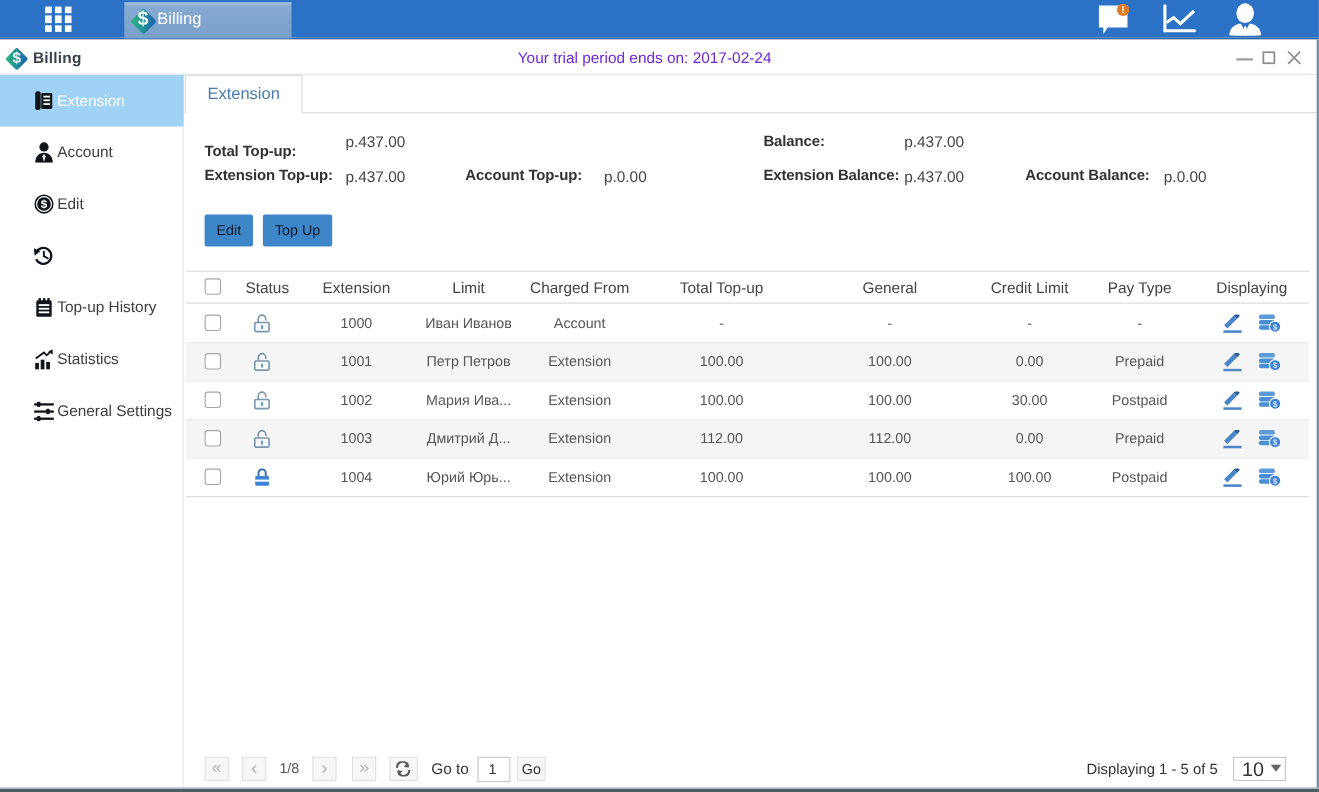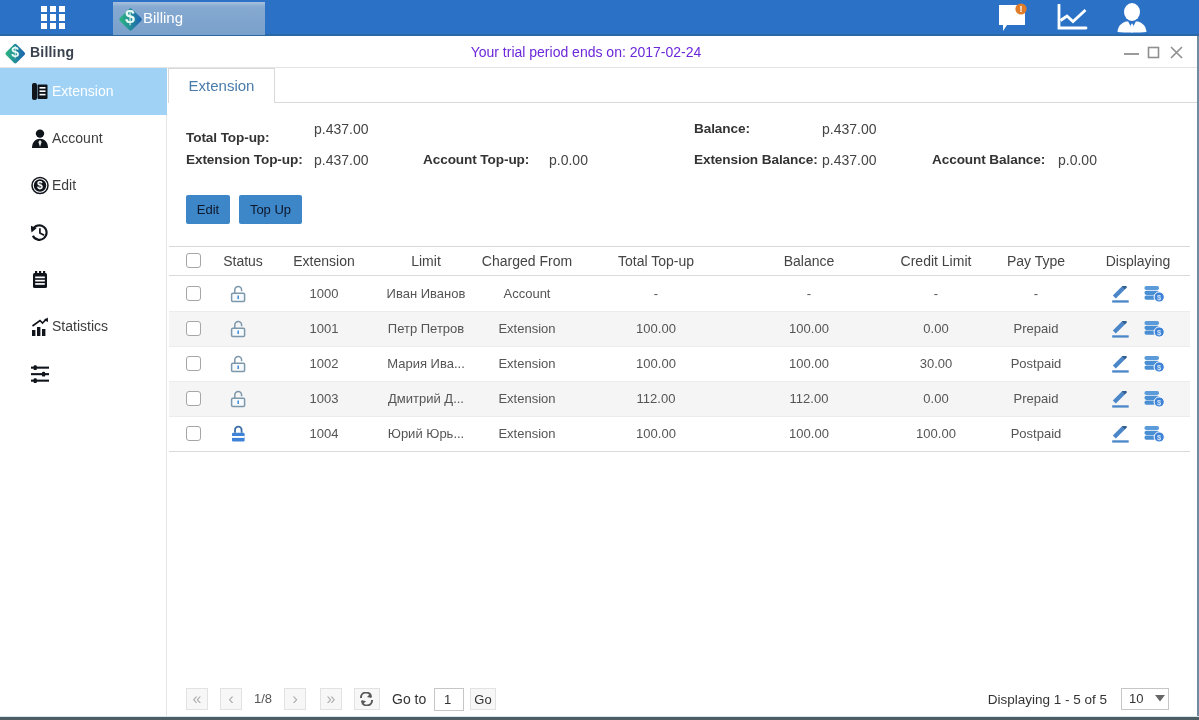--- a/index.html
+++ b/index.html
@@ -142,40 +142,42 @@
 <div class="mitem" style="top:256px">
   <svg class="mico" viewBox="0 0 18 19">
     <rect x="2" y="3" width="14" height="15" rx="1.5" fill="#10151c"></rect>
     <rect x="4" y="1" width="2.2" height="3.5" fill="#10151c"></rect>
     <rect x="8" y="1" width="2.2" height="3.5" fill="#10151c"></rect>
     <rect x="12" y="1" width="2.2" height="3.5" fill="#10151c"></rect>
     <rect x="4.2" y="6.5" width="9.6" height="1.7" fill="#fff"></rect>
     <rect x="4.2" y="9.8" width="9.6" height="1.7" fill="#fff"></rect>
     <rect x="4.2" y="13.1" width="9.6" height="1.7" fill="#fff"></rect>
   </svg>
+  <span class="mtxt">Top-up History</span>
 </div>
 <div class="mitem" style="top:303px">
   <svg class="mico" viewBox="0 0 18 19">
     <rect x="1" y="13" width="3.4" height="6" fill="#10151c"></rect>
     <rect x="6" y="10" width="3.4" height="9" fill="#10151c"></rect>
     <rect x="11" y="12" width="3.4" height="7" fill="#10151c"></rect>
     <path d="M1.5 9 L9 3.5 L11.5 6 L15.5 2" stroke="#10151c" stroke-width="1.7" fill="none"></path>
     <path d="M16.8 0.5 L17 5 L12.8 3 Z" fill="#10151c"></path>
   </svg>
   <span class="mtxt">Statistics</span>
 </div>
 <div class="mitem" style="top:350px">
   <svg class="mico" viewBox="0 0 18 19">
     <rect x="0" y="2.6" width="18" height="2.1" fill="#10151c"></rect>
     <rect x="2.6" y="1.2" width="3.2" height="4.9" rx="1.2" fill="#10151c"></rect>
     <rect x="0" y="9.1" width="18" height="2.1" fill="#10151c"></rect>
     <rect x="11" y="7.7" width="3.2" height="4.9" rx="1.2" fill="#10151c"></rect>
     <rect x="0" y="15.6" width="18" height="2.1" fill="#10151c"></rect>
     <rect x="2.6" y="14.2" width="3.2" height="4.9" rx="1.2" fill="#10151c"></rect>
   </svg>
+  <span class="mtxt">General Settings</span>
 </div>
 
 <div id="tabbox" class="abs">
     <span>Extension</span>
   </div>
 <div id="tabline" class="abs"></div>
 
 <span class="lbl abs" style="left:186px;top:130px">Total Top-up:</span>
 <span class="val abs" style="left:314px;top:121px">p.437.00</span>
 <span class="lbl abs" style="left:694px;top:121px">Balance:</span>
@@ -202,21 +204,21 @@
 <div class="abs" style="left:169px;top:381px;width:1021px;height:1px;background:#ececec"></div>
 <div class="abs" style="left:169px;top:416px;width:1021px;height:1px;background:#ececec"></div>
 <div class="abs" style="left:169px;top:451px;width:1021px;height:1px;background:#d9d9d9"></div>
 
 <div class="cb abs" style="top:253px"></div>
 <span class="hc" style="left:243px">Status</span>
 <span class="hc" style="left:324px">Extension</span>
 <span class="hc" style="left:426px">Limit</span>
 <span class="hc" style="left:527px">Charged From</span>
 <span class="hc" style="left:656px">Total Top-up</span>
-<span class="hc" style="left:809px">Balance</span>
+<span class="hc" style="left:809px">General</span>
 <span class="hc" style="left:936px">Credit Limit</span>
 <span class="hc" style="left:1036px">Pay Type</span>
 <span class="hc" style="left:1138px">Displaying</span>
 
 <div class="cb abs" style="top:286px"></div>
 <svg class="abs lock" style="left:230px;top:285px" width="16" height="18" viewBox="0 0 16 18">
   <rect x="1.6" y="8.2" width="13" height="8.3" rx="1.2" fill="#f6fafd" stroke="#7d97ab" stroke-width="1.5"></rect>
   <path d="M8.2 10.6 V 14" stroke="#4a90d2" stroke-width="1.6"></path>
   <path d="M4.8 8 V4.9 A3.4 3.4 0 0 1 11.6 4.9 V6.3" fill="none" stroke="#7d97ab" stroke-width="1.5"></path>
 </svg>
@@ -341,19 +343,19 @@
   <path d="M2 6 A5 5 0 0 1 12 5" stroke="#5a5a5a" stroke-width="2" fill="none"></path>
   <path d="M13 8 A5 5 0 0 1 3 9" stroke="#5a5a5a" stroke-width="2" fill="none"></path>
   <path d="M12 1 L12.5 6 L8 5 Z" fill="#5a5a5a"></path>
   <path d="M3 13 L2.5 8 L7 9.2 Z" fill="#5a5a5a"></path>
 </svg>
 <span class="abs" style="left:392px;top:688px;font-size:14px;color:#333;line-height:23px">Go to</span>
 <div id="goto-input" class="abs">1</div>
 <div class="pgbtn" style="left:470px;width:26px;color:#333;font-size:13px;line-height:21px">Go</div>
 <span class="abs" style="right:92px;top:688px;font-size:13.5px;color:#333;line-height:23px">Displaying 1 - 5 of 5</span>
 <div id="pagesel" class="abs"></div>
-<span class="abs" style="left:1129px;top:688px;font-size:13px;color:#333;line-height:22px">10</span>
+<span class="abs" style="left:1129px;top:688px;font-size:18px;color:#333;line-height:22px">10</span>
 <svg class="abs" style="left:1155px;top:695px" width="10" height="6.5" viewBox="0 0 10 6.5">
     <path d="M0 0 h10 l-5 6.5 z" fill="#666"></path>
   </svg>
 
 <div id="rightborder" class="abs"></div>
 <div id="bottomborder" class="abs"></div>
 
 </body></html>

